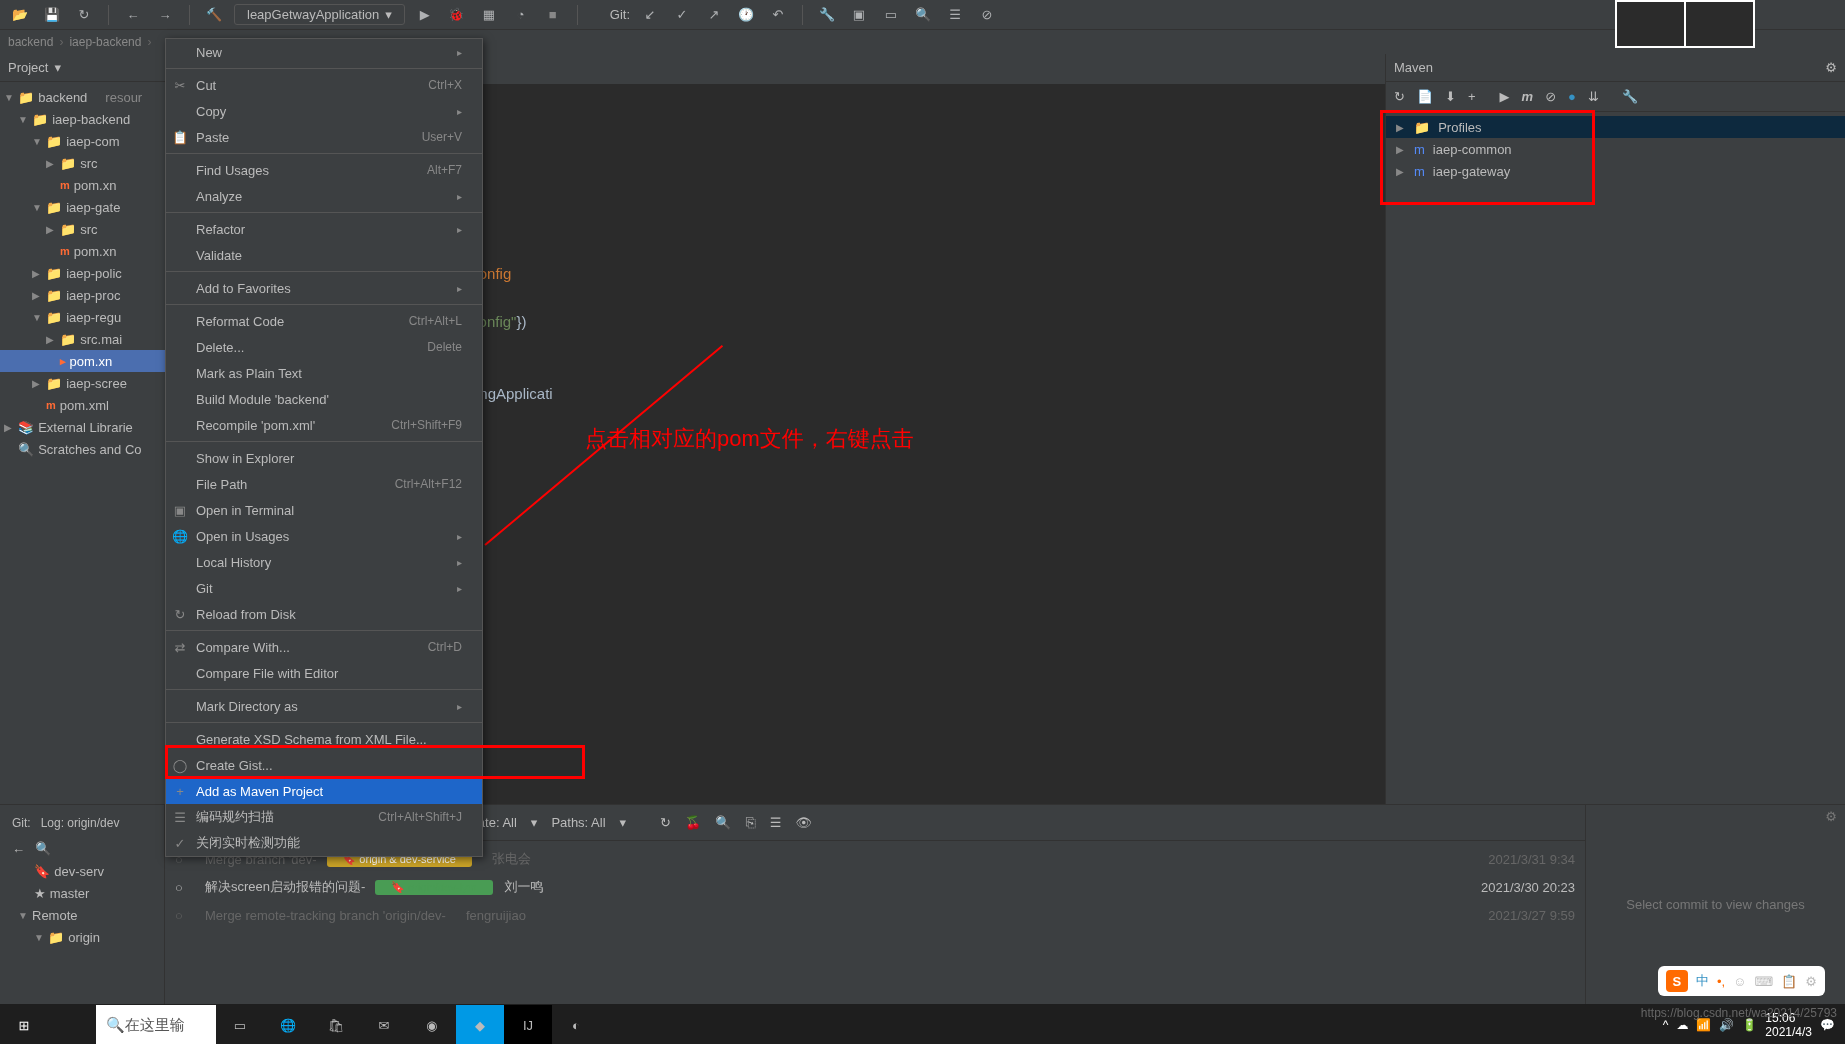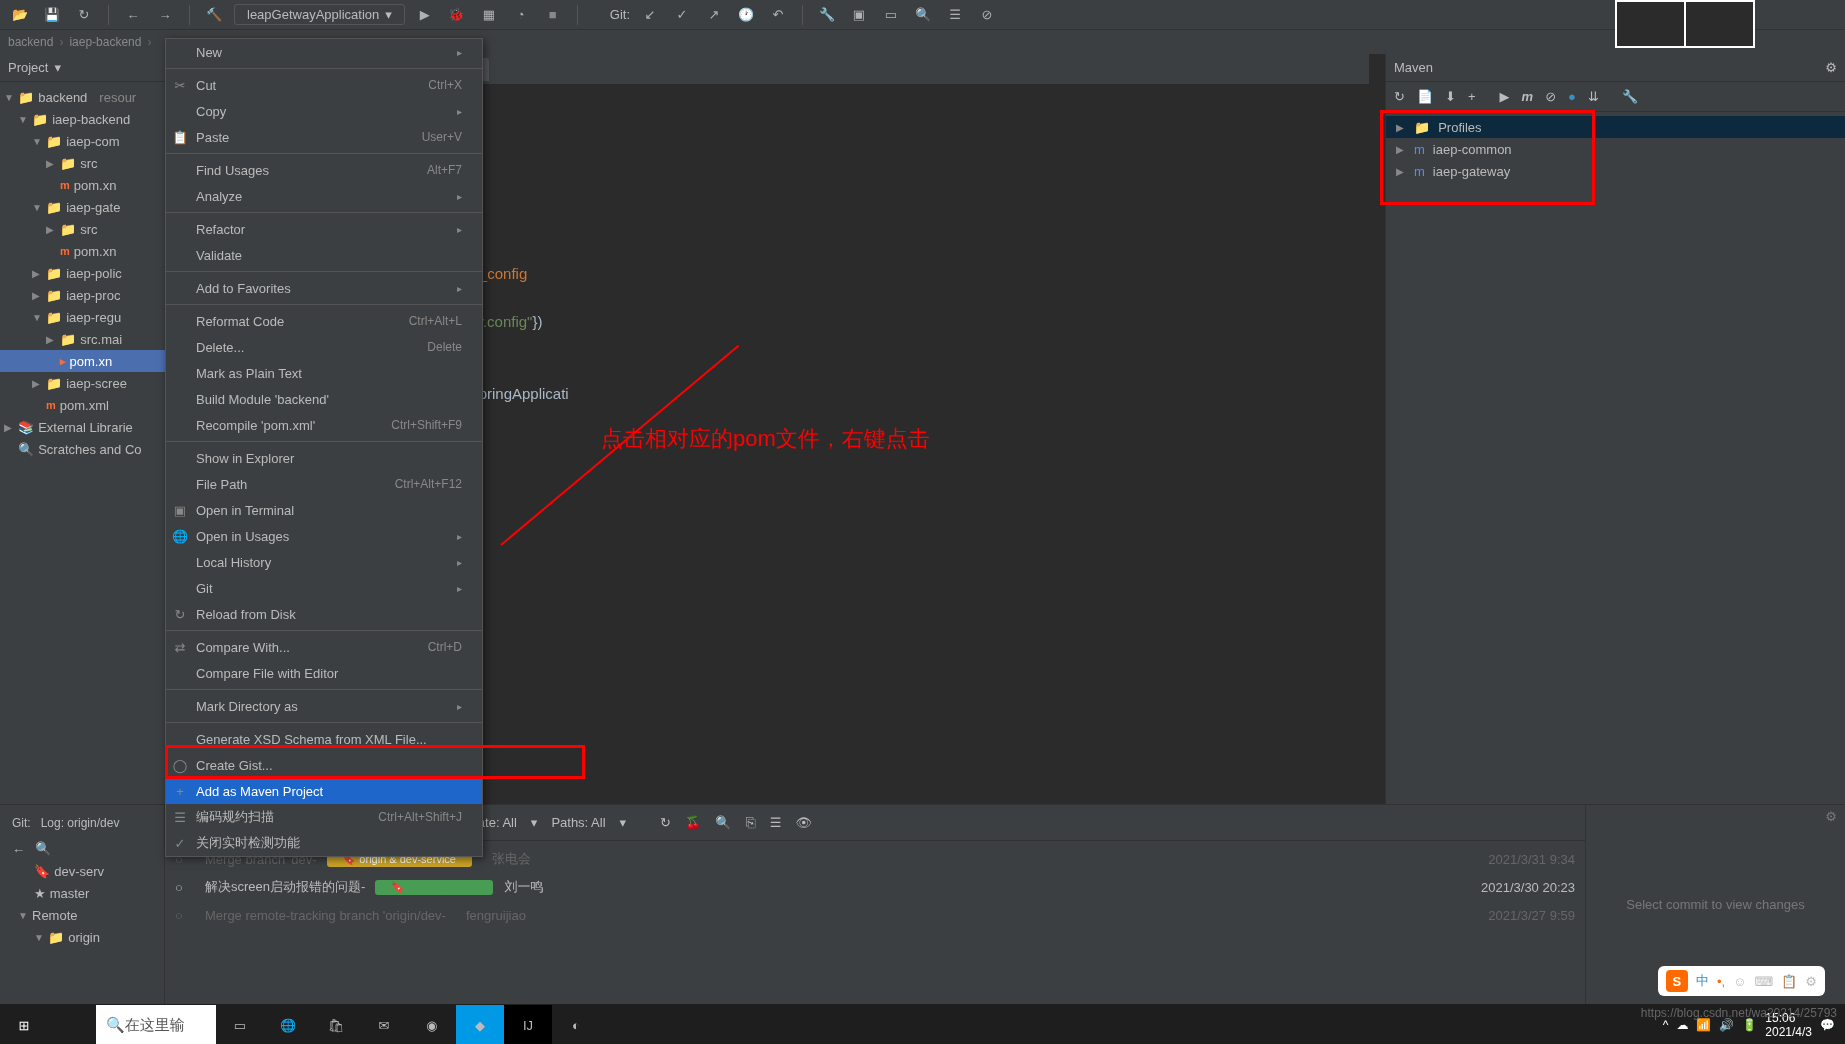--- a/index.html
+++ b/index.html
@@ -3,21 +3,21 @@
 <meta charset="utf-8">
 <style>
 * { margin: 0; padding: 0; box-sizing: border-box; font-family: "Segoe UI", sans-serif; }
 body { background: #2b2b2b; color: #bbb; font-size: 13px; overflow: hidden; width: 1845px; height: 1044px; position: relative; }
 .toolbar { height: 30px; background: #3c3f41; display: flex; align-items: center; padding: 0 8px; gap: 8px; border-bottom: 1px solid #323232; }
 .toolbar .icon-btn { width: 24px; height: 24px; display: flex; align-items: center; justify-content: center; color: #afb1b3; cursor: pointer; }
 .toolbar .sep { width: 1px; height: 20px; background: #555; margin: 0 4px; }
 .run-config { background: #3c3f41; padding: 2px 12px; border: 1px solid #555; border-radius: 3px; display: flex; align-items: center; gap: 6px; }
 .breadcrumb { height: 24px; background: #3c3f41; display: flex; align-items: center; padding: 0 8px; gap: 6px; font-size: 12px; color: #888; }
 .breadcrumb .sep { color: #666; }
-.main-area { display: flex; height: calc(100% - 54px - 240px); gap: 16px; }
+.main-area { display: flex; height: calc(100% - 54px - 240px); }
 .project-panel { width: 165px; background: #3c3f41; overflow: hidden; }
 .project-header { height: 28px; display: flex; align-items: center; padding: 0 8px; gap: 6px; border-bottom: 1px solid #323232; }
 .tree { padding: 4px 0; font-size: 13px; }
 .tree-item { display: flex; align-items: center; height: 22px; padding-left: 4px; gap: 4px; white-space: nowrap; }
 .tree-item.file-selected { background: #4b6eaf; color: #fff; }
 .arrow { width: 10px; display: inline-block; color: #888; font-size: 10px; }
 .folder-icon { color: #9aa7b0; }
 .module-icon { color: #548af7; }
 .maven-icon { color: #ff6b35; font-weight: bold; font-size: 11px; }
 .editor-area { flex: 1; background: #2b2b2b; display: flex; flex-direction: column; position: relative; overflow: hidden; }
@@ -122,21 +122,21 @@
   <div class="project-panel">
     <div class="project-header">
       <span>Project</span>
       <span>▾</span>
     </div>
     <div class="tree" id="project-tree">
         <div class="tree-item" style="padding-left: 4px;">
           <span class="arrow">▼</span>
           <span class="module-icon">📁</span>
           <span>backend</span>
-          <span style="color:#888;margin-left:8px">resour</span>
+          <span style="color:#888;margin-left:14px">resour</span>
         </div>
         <div class="tree-item" style="padding-left: 18px;">
           <span class="arrow">▼</span>
           <span class="module-icon">📁</span>
           <span>iaep-backend</span>
         </div>
         <div class="tree-item" style="padding-left: 32px;">
           <span class="arrow">▼</span>
           <span class="module-icon">📁</span>
           <span>iaep-com</span>

